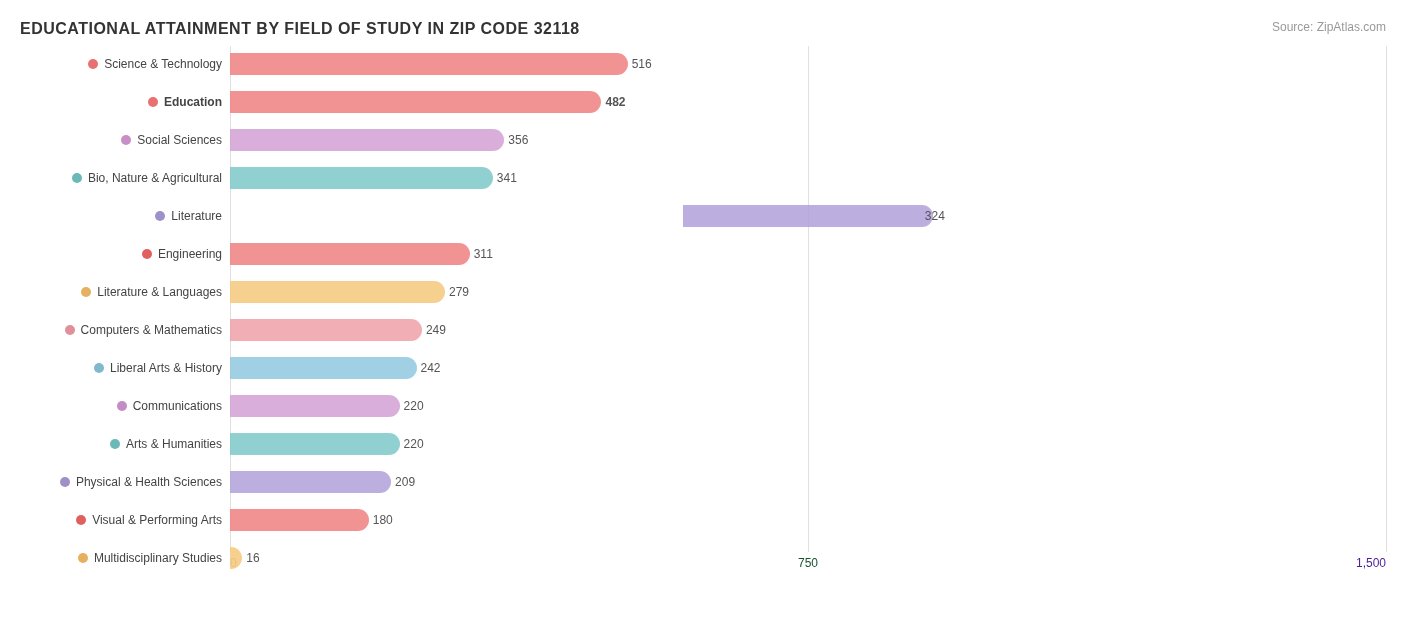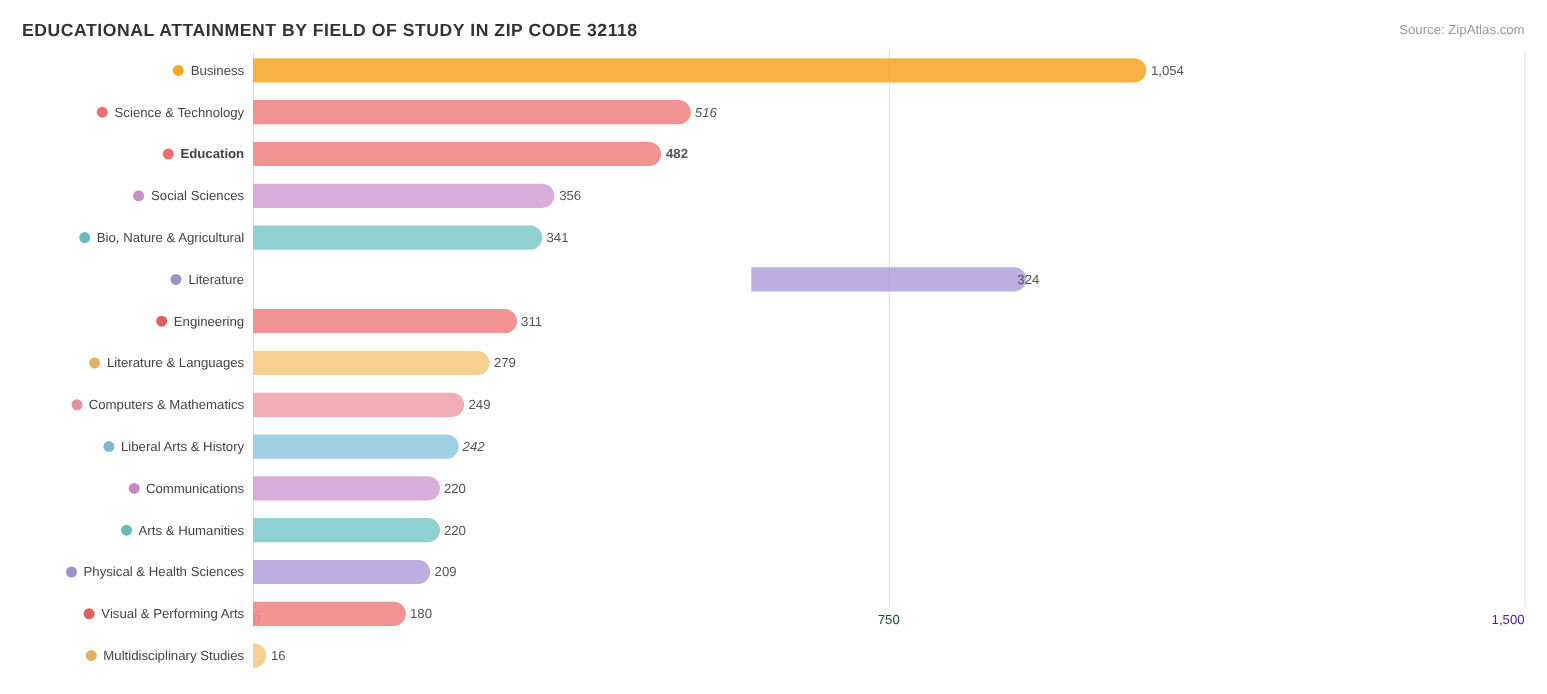--- a/index.html
+++ b/index.html
@@ -92,42 +92,30 @@
 
 <div class="chart-container">
   <div class="chart-title">EDUCATIONAL ATTAINMENT BY FIELD OF STUDY IN ZIP CODE 32118</div>
   <div class="source-label">Source: ZipAtlas.com</div>
 
   <div id="bars-section" style="position:relative; margin-top:6px; height: calc(100% - 55px);">
       <div style="position: absolute; top: 0px; bottom: 0px; left: 1366px; width: 1px; background: rgb(224, 224, 224); z-index: 0;"></div>
       <div style="position: absolute; top: 0px; bottom: 0px; left: 788px; width: 1px; background: rgb(224, 224, 224); z-index: 0;"></div>
       <div style="position: absolute; top: 0px; bottom: 0px; left: 210px; width: 1px; background: rgb(224, 224, 224); z-index: 0;"></div>
 
-  <div class="bar-row" style="position: relative; z-index: 1;">
-    <div class="bar-label">
-      <span class="label-with-dot">
-        <span class="dot" style="background:#F5A623"></span>
-        <span>Business</span>
-      </span>
-    </div>
-    <div class="bar-track" style="position:relative;">
-      <div class="bar-fill" style="width:812.2826666666666px; background:#F5A623; opacity:0.85;"></div>
-      <span class="bar-value" style="margin-left: 816.2826666666666px; position:absolute;">1,054</span>
-    </div>
-  </div>
       <div class="bar-row" style="position: relative; z-index: 1;">
     <div class="bar-label">
       <span class="label-with-dot">
         <span class="dot" style="background:#E87070"></span>
         <span>Science &amp; Technology</span>
       </span>
     </div>
     <div class="bar-track" style="position:relative;">
       <div class="bar-fill" style="width:397.664px; background:#F08080; opacity:0.85;"></div>
-      <span class="bar-value" style="margin-left: 401.664px; position:absolute;font-style:italic;">516</span>
+      <span class="bar-value" style="margin-left: 401.664px; position:absolute;">516</span>
     </div>
   </div>
       <div class="bar-row" style="position: relative; z-index: 1; font-weight: bold;">
     <div class="bar-label">
       <span class="label-with-dot">
         <span class="dot" style="background:#E87070"></span>
         <span>Education</span>
       </span>
     </div>
     <div class="bar-track" style="position:relative;">
@@ -207,21 +195,21 @@
       <span class="bar-value" style="margin-left: 195.89600000000002px; position:absolute;">249</span>
     </div>
   </div>
       <div class="bar-row" style="position: relative; z-index: 1;">
     <div class="bar-label">
       <span class="label-with-dot">
         <span class="dot" style="background:#80B8D0"></span>
         <span>Liberal Arts &amp; History</span>
       </span>
     </div>
-    <div class="bar-track" style="position:relative;font-style:italic;">
+    <div class="bar-track" style="position:relative;">
       <div class="bar-fill" style="width:186.50133333333332px; background:#90C8E0; opacity:0.85;"></div>
       <span class="bar-value" style="margin-left: 190.50133333333332px; position:absolute;">242</span>
     </div>
   </div>
       <div class="bar-row" style="position: relative; z-index: 1;">
     <div class="bar-label">
       <span class="label-with-dot">
         <span class="dot" style="background:#C48CC4"></span>
         <span>Communications</span>
       </span>

